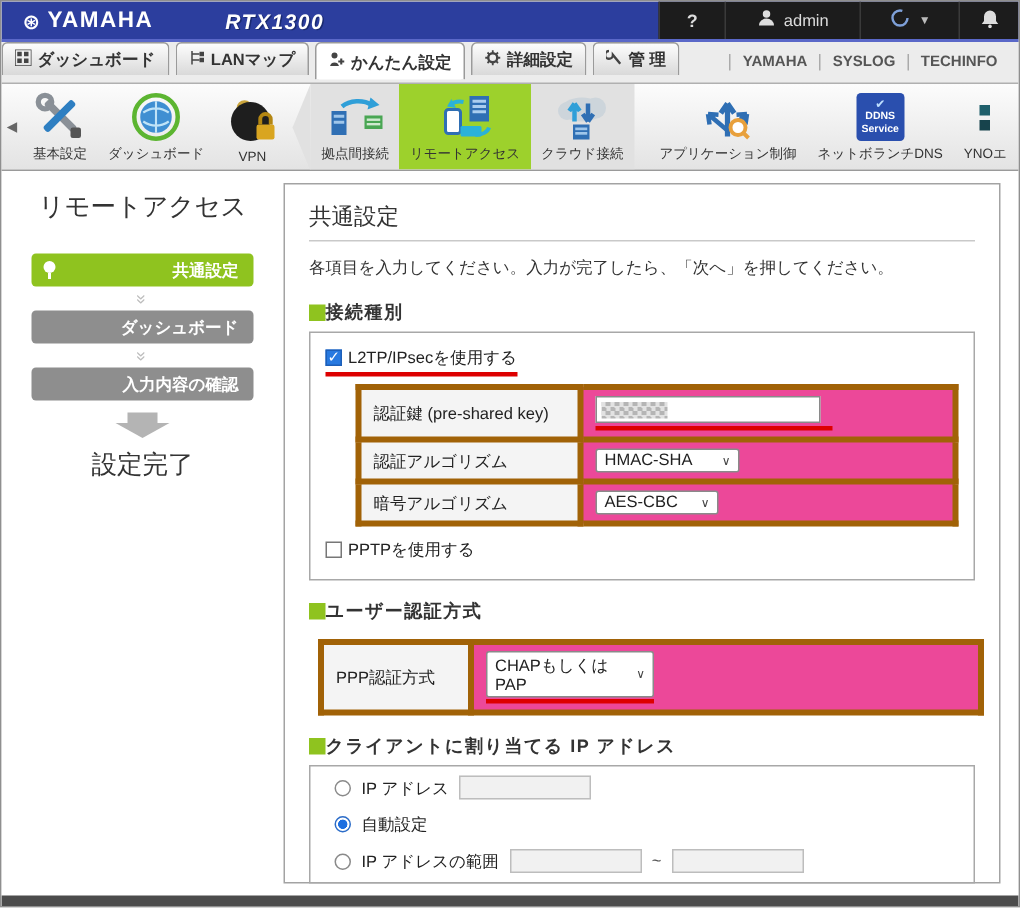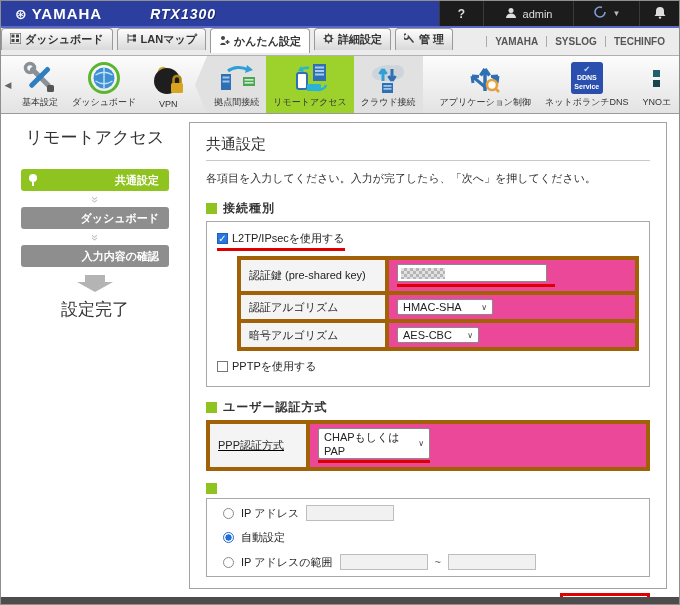--- a/index.html
+++ b/index.html
@@ -84,37 +84,37 @@
   .bigarrow .tri { width:0; border-left:18px solid transparent; border-right:18px solid transparent;
                    border-top:10px solid #b4b4b4; }
   .side-final { font-size:17px; color:#333; margin-top:2px; }
 
   
   .panel { flex:1 1 auto; margin:8px 12px 8px 0; border:1px solid #a3a3a3;
            padding:12px 16px 12px; display:flex; flex-direction:column; min-height:0; }
   .p-title { font-size:15px; font-weight:normal; color:#333; padding-bottom:6px;
              border-bottom:1px solid #c9c9c9; margin-bottom:10px; }
   .p-instr { font-size:11px; color:#333; margin-bottom:10px; }
-  .sec-h { display:flex; align-items:center; gap:6px; margin:4px 0 4px; }
+  .sec-h { display:flex; align-items:center; margin:4px 0 4px; }
   .sec-sq { width:11px; height:11px; background:#8fc31f; }
   .sec-t { font-size:12px; font-weight:bold; color:#333; letter-spacing:1px; }
   .gbox { border:1px solid #a8a8a8; padding:7px 10px 8px; margin-bottom:8px; }
 
   .cbrow { display:flex; align-items:center; margin:2px 0 4px; font-size:11px; color:#222; }
   .ul-red { display:inline-flex; align-items:center; gap:4px; border-bottom:3px solid #dd0000;
             padding-bottom:2px; }
   .cb { width:11px; height:11px; border:1px solid #777; background:#fff; flex:0 0 auto;
         display:flex; align-items:center; justify-content:center; cursor:pointer; }
   .cb.on { background:#2779e0; border-color:#1d5fb8; color:#fff; font-size:10px; line-height:1; }
 
   table.frm { border-collapse:collapse; margin:5px 0 8px 20px; width:calc(100% - 20px);
               font-size:11px; border:1px solid #9a9a9a; }
   table.frm td { border:4px solid #a16207; padding:4px 8px; color:#222; }
   td.lbl { width:148px; background:#f4f4f4; }
-  table.frm.one { margin:0; width:100%;text-decoration:underline; }
+  table.frm.one { margin:6px; width:100%; }
   td.vcell { background:#ec4899; }
 
   .inp { display:inline-block; width:150px; height:18px; border:1px solid #8a8a8a;
          background:#fff; vertical-align:middle; }
   .mosaic { display:block; width:44px; height:11px; margin:3px 0 0 3px;
             background:repeating-conic-gradient(#b5b5b5 0% 25%, #e2e2e2 0% 50%) 0 0/6px 6px; }
   .redbar { display:block; height:3px; background:#dd0000; width:158px; margin-top:2px; }
   .sel { display:inline-flex; align-items:center; justify-content:space-between;
          border:1px solid #8a8a8a; border-radius:2px; background:#fff; padding:1px 5px;
          font-size:11px; color:#222; cursor:pointer; vertical-align:middle; }
@@ -455,20 +455,21 @@
               </span>
               <span class="redbar"></span>
             </span>
           </td>
         </tr>
       </tbody>
         </table>
 
       <div class="sec-h">
         <span class="sec-sq"></span>
+        <span class="sec-t">クライアントに割り当てる IP アドレス</span>
       </div>
       <div class="gbox radios">
         <div class="rrow">
           <span class="rb"></span>
           <span>IP アドレス</span>
           <span class="dinp"></span>
         </div>
         <div class="rrow">
           <span class="rb on"></span>
           <span>自動設定</span>

